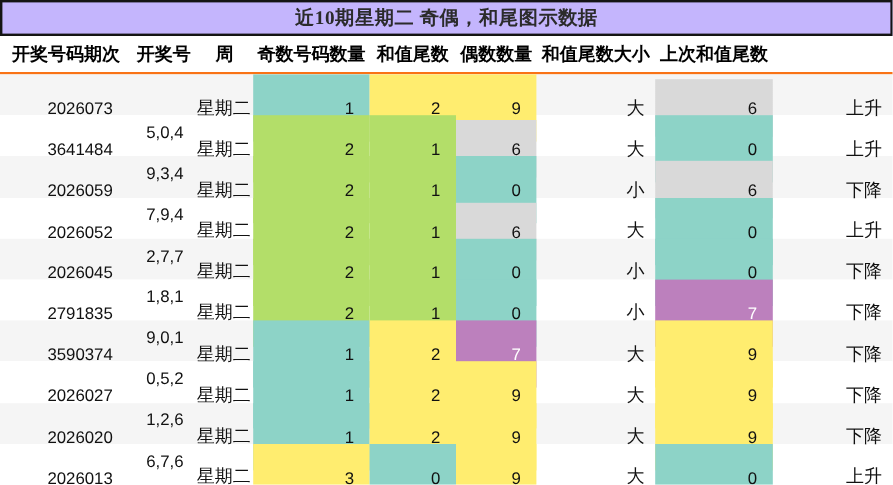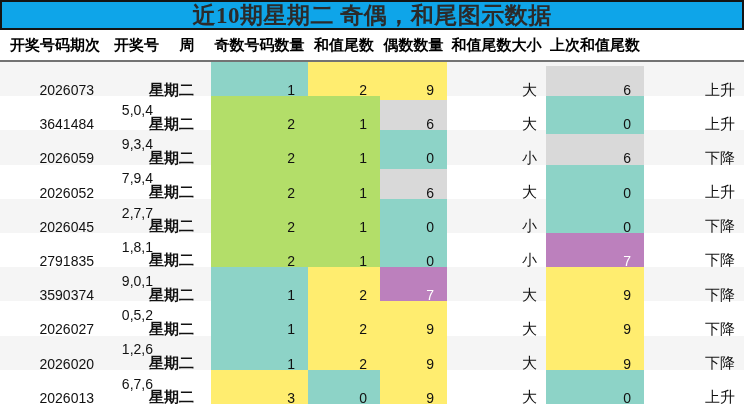--- a/index.html
+++ b/index.html
@@ -9,36 +9,36 @@
     width: 744px;
   }
   .frame {
     width: 744px;
     height: 404px;
     background: #ffffff;
     overflow: hidden;
   }
   .title-bar {
     height: 30px;
-    background: #0ea5e9;
+    background: #c4b5fd;
     border: 2px solid #141414;
     display: flex;
     align-items: center;
     justify-content: center;
     font-family: "Liberation Serif", "DejaVu Serif", serif;
     font-weight: 700;
-    font-size: 23px;
+    font-size: 16px;
     color: #2b2b2b;
     letter-spacing: 0.5px;
   }
   .header-row {
     height: 32px;
     display: grid;
     grid-template-columns: 110px 53px 48px 97px 72px 67px 99px 98px 100px;
-    border-bottom: 2px solid #737373;
+    border-bottom: 2px solid #f97316;
     background: #ffffff;
   }
   .header-cell {
     display: flex;
     align-items: center;
     justify-content: center;
     font-weight: 700;
     font-size: 15px;
     color: #000000;
     white-space: nowrap;
@@ -55,21 +55,21 @@
     display: flex;
     align-items: center;
     justify-content: flex-end;
     font-size: 14px;
     color: #111111;
     white-space: nowrap;
   }
   .cjk { font-size: 15px; }
   .p1 { padding-right: 16px; text-align: right; }
   .p2 { padding-right: 10px; margin-top: 40px; }
-  .p3 { padding-right: 17px; font-weight: bold; }
+  .p3 { padding-right: 2px; }
   .p4 { padding-right: 13px; }
   .p5 { padding-right: 13px; }
   .p6 { padding-right: 13px; }
   .p7 { padding-right: 9px; }
   .p8 { padding-right: 13px; }
   .p9 { padding-right: 9px; }
   
   .c-teal   { background-color: #8dd3c7; }
   .c-yellow { background-color: #ffed6f; }
   .c-green  { background-color: #b3de69; }

